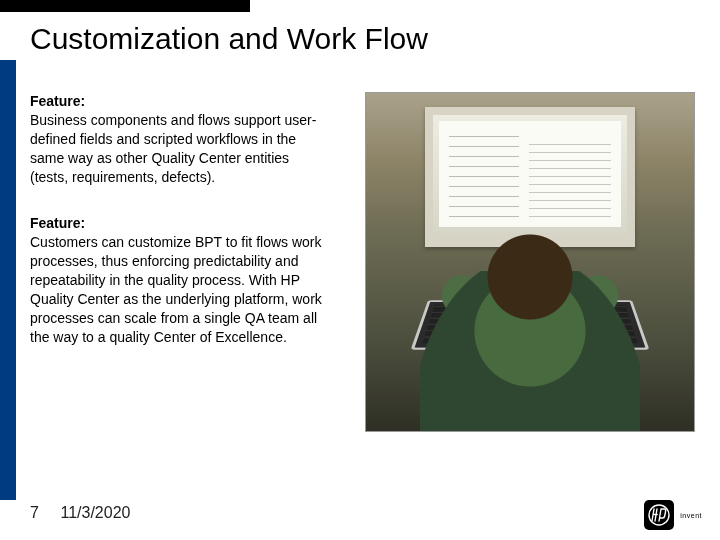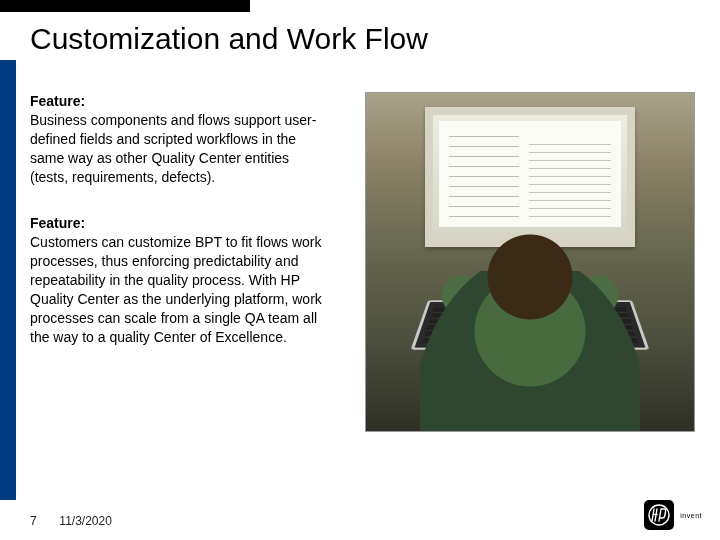--- a/index.html
+++ b/index.html
@@ -116,22 +116,22 @@
     position: absolute;
     width: 40px; height: 90px;
     background: #4d6e45;
     border-radius: 20px;
     bottom: 70px;
   }
   .arm-l { left: 90px; transform: rotate(-35deg); }
   .arm-r { right: 90px; transform: rotate(35deg); }
   .footer {
     position: absolute;
-    bottom: 12px; left: 30px;
-    font-size: 12px;
+    bottom: 18px; left: 30px;
+    font-size: 16px;
     color: #222;
   }
   .footer .pg { display:inline-block; width: 26px; }
   .logo {
     position: absolute;
     bottom: 10px; right: 18px;
     display: flex;
     align-items: center;
     gap: 6px;
   }

